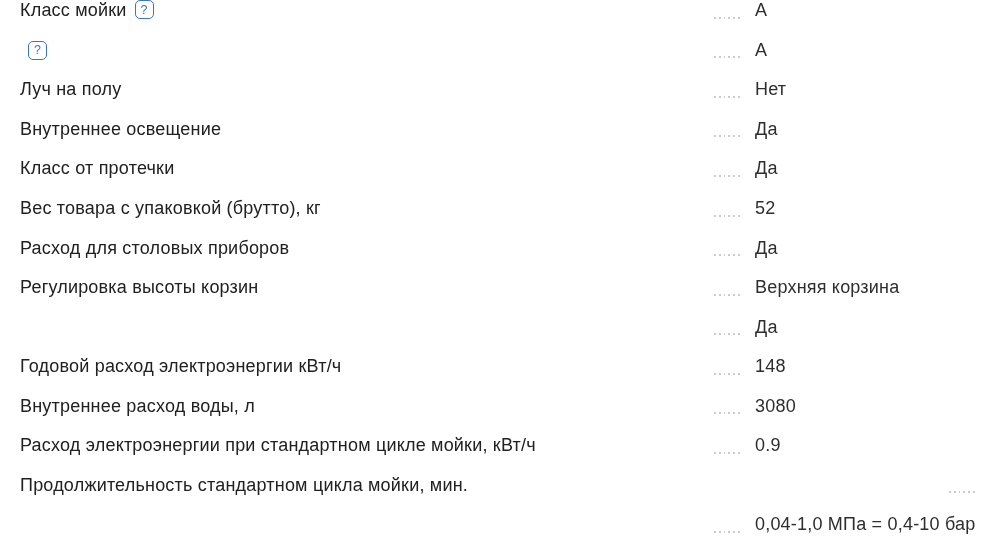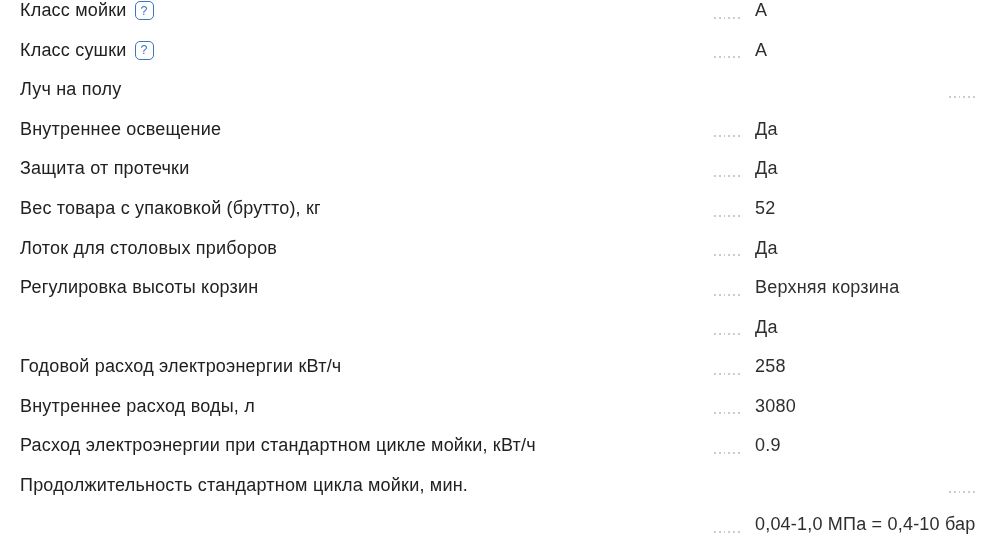--- a/index.html
+++ b/index.html
@@ -19,21 +19,21 @@
   }
   .spec-row {
     display: flex;
     align-items: center;
     height: 39.55px;
     padding-left: 20px;
     box-sizing: border-box;
   }
   .label-wrap {
     display: flex;
-    align-items: center;
+    align-items: flex-start;
     flex: 0 0 auto;
   }
   .spec-label {
     font-size: 18px;
     letter-spacing: 0.2px;
     color: var(--label-color, #212121);
     white-space: nowrap;
   }
   .help-icon {
     display: inline-flex;
@@ -84,70 +84,70 @@
       <span class="spec-label">Класс мойки</span>
       <span class="help-icon">?</span>
     </div>
     <div class="spacer"></div>
     <div class="dots"></div>
     <div class="spec-value">А</div>
   </div>
 
   <div class="spec-row">
     <div class="label-wrap">
-      <span class="spec-label">Класс сушки</span>
       <span class="help-icon">?</span>
     </div>
     <div class="spacer"></div>
     <div class="dots"></div>
     <div class="spec-value">А</div>
   </div>
 
   <div class="spec-row">
     <div class="label-wrap">
       <span class="spec-label">Луч на полу</span>
 
     </div>
     <div class="spacer"></div>
     <div class="dots"></div>
+    <div class="spec-value">Нет</div>
   </div>
 
   <div class="spec-row">
     <div class="label-wrap">
       <span class="spec-label">Внутреннее освещение</span>
 
     </div>
     <div class="spacer"></div>
     <div class="dots"></div>
     <div class="spec-value">Да</div>
   </div>
 
   <div class="spec-row">
     <div class="label-wrap">
-      <span class="spec-label">Защита от протечки</span>
+      <span class="spec-label">Класс от протечки</span>
 
     </div>
     <div class="spacer"></div>
     <div class="dots"></div>
     <div class="spec-value">Да</div>
   </div>
 
   <div class="spec-row">
     <div class="label-wrap">
       <span class="spec-label">Вес товара с упаковкой (брутто), кг</span>
 
     </div>
     <div class="spacer"></div>
     <div class="dots"></div>
     <div class="spec-value">52</div>
   </div>
 
   <div class="spec-row">
     <div class="label-wrap">
-      <span class="spec-label">Лоток для столовых приборов</span>
+      <span class="spec-label">Расход для столовых приборов</span>
 
     </div>
     <div class="spacer"></div>
     <div class="dots"></div>
     <div class="spec-value">Да</div>
   </div>
 
   <div class="spec-row">
     <div class="label-wrap">
       <span class="spec-label">Регулировка высоты корзин</span>
@@ -164,21 +164,21 @@
     <div class="spec-value">Да</div>
   </div>
 
   <div class="spec-row">
     <div class="label-wrap">
       <span class="spec-label">Годовой расход электроэнергии кВт/ч</span>
 
     </div>
     <div class="spacer"></div>
     <div class="dots"></div>
-    <div class="spec-value">258</div>
+    <div class="spec-value">148</div>
   </div>
 
   <div class="spec-row">
     <div class="label-wrap">
       <span class="spec-label">Внутреннее расход воды, л</span>
 
     </div>
     <div class="spacer"></div>
     <div class="dots"></div>
     <div class="spec-value">3080</div>

